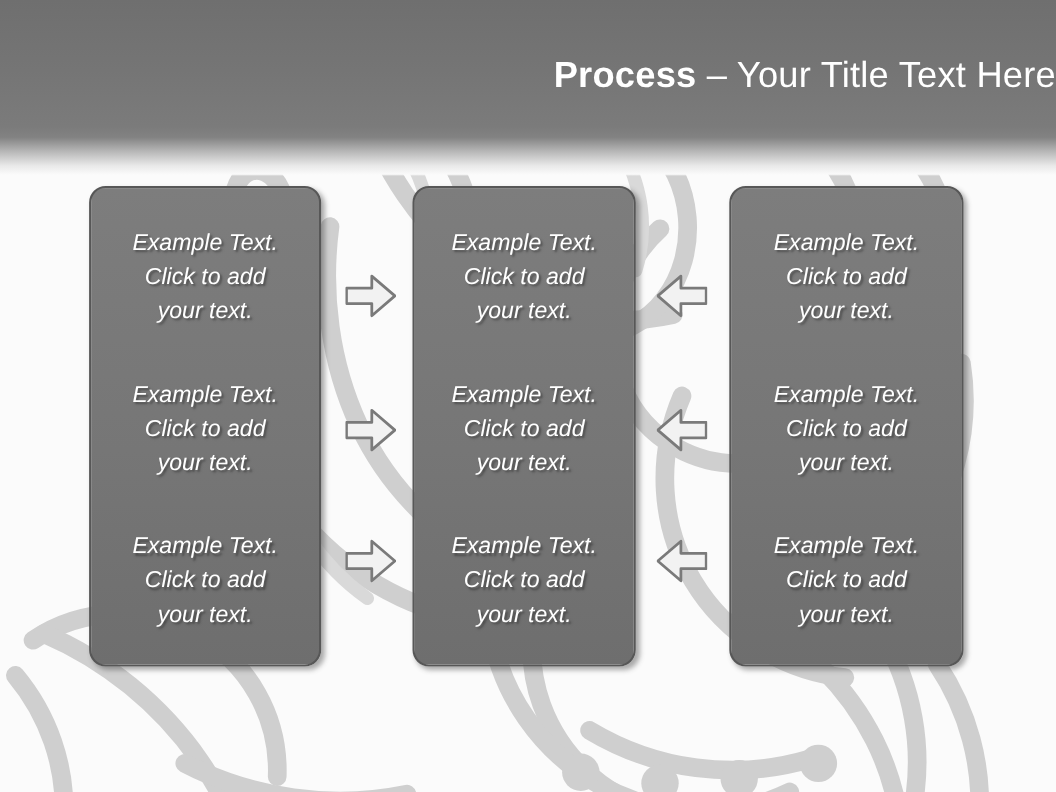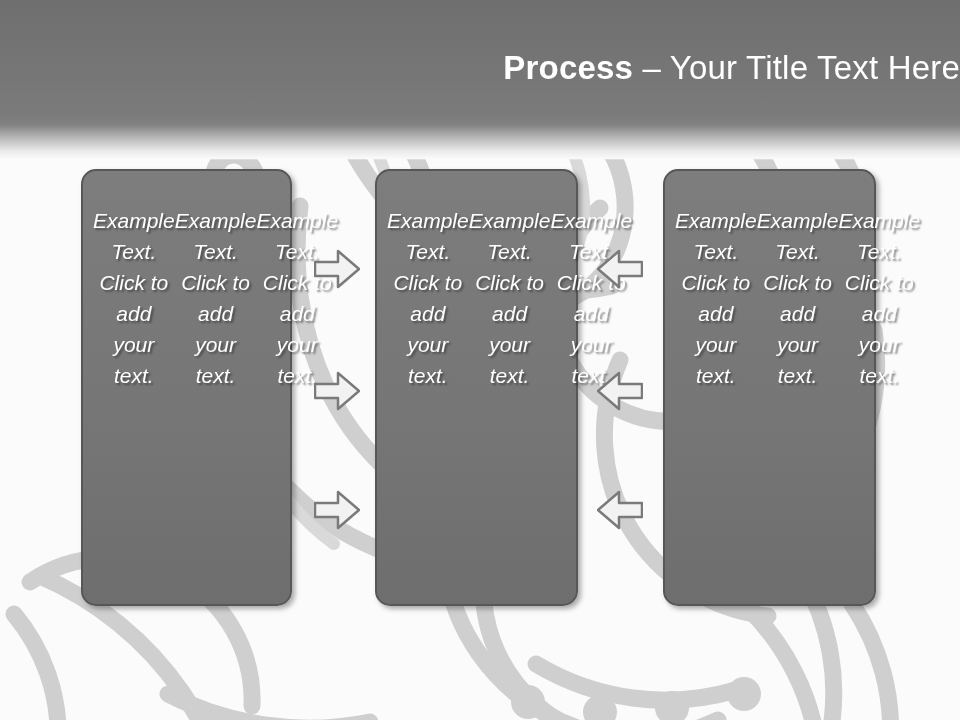--- a/index.html
+++ b/index.html
@@ -66,21 +66,21 @@
   
   .column {
     position: absolute;
     z-index: 4;
     box-sizing: border-box;
     background: linear-gradient(to bottom, #7d7d7d 0%, #767676 55%, #6e6e6e 100%);
     border: 2px solid #575757;
     border-radius: 15px;
     box-shadow: 3px 3px 5px rgba(60,60,60,0.42);
     display: flex;
-    flex-direction: row;
+    flex-direction: column;
     justify-content: space-between;
     padding: 34px 10px 30px 10px;
   }
   .col-1 { left: 81px;  top: 169px; width: 211px; height: 437px; }
   .col-2 { left: 375px; top: 169px; width: 203px; height: 437px; }
   .col-3 { left: 663px; top: 169px; width: 213px; height: 437px; }
 
   .cell {
     color: #ffffff;
     font-style: italic;

